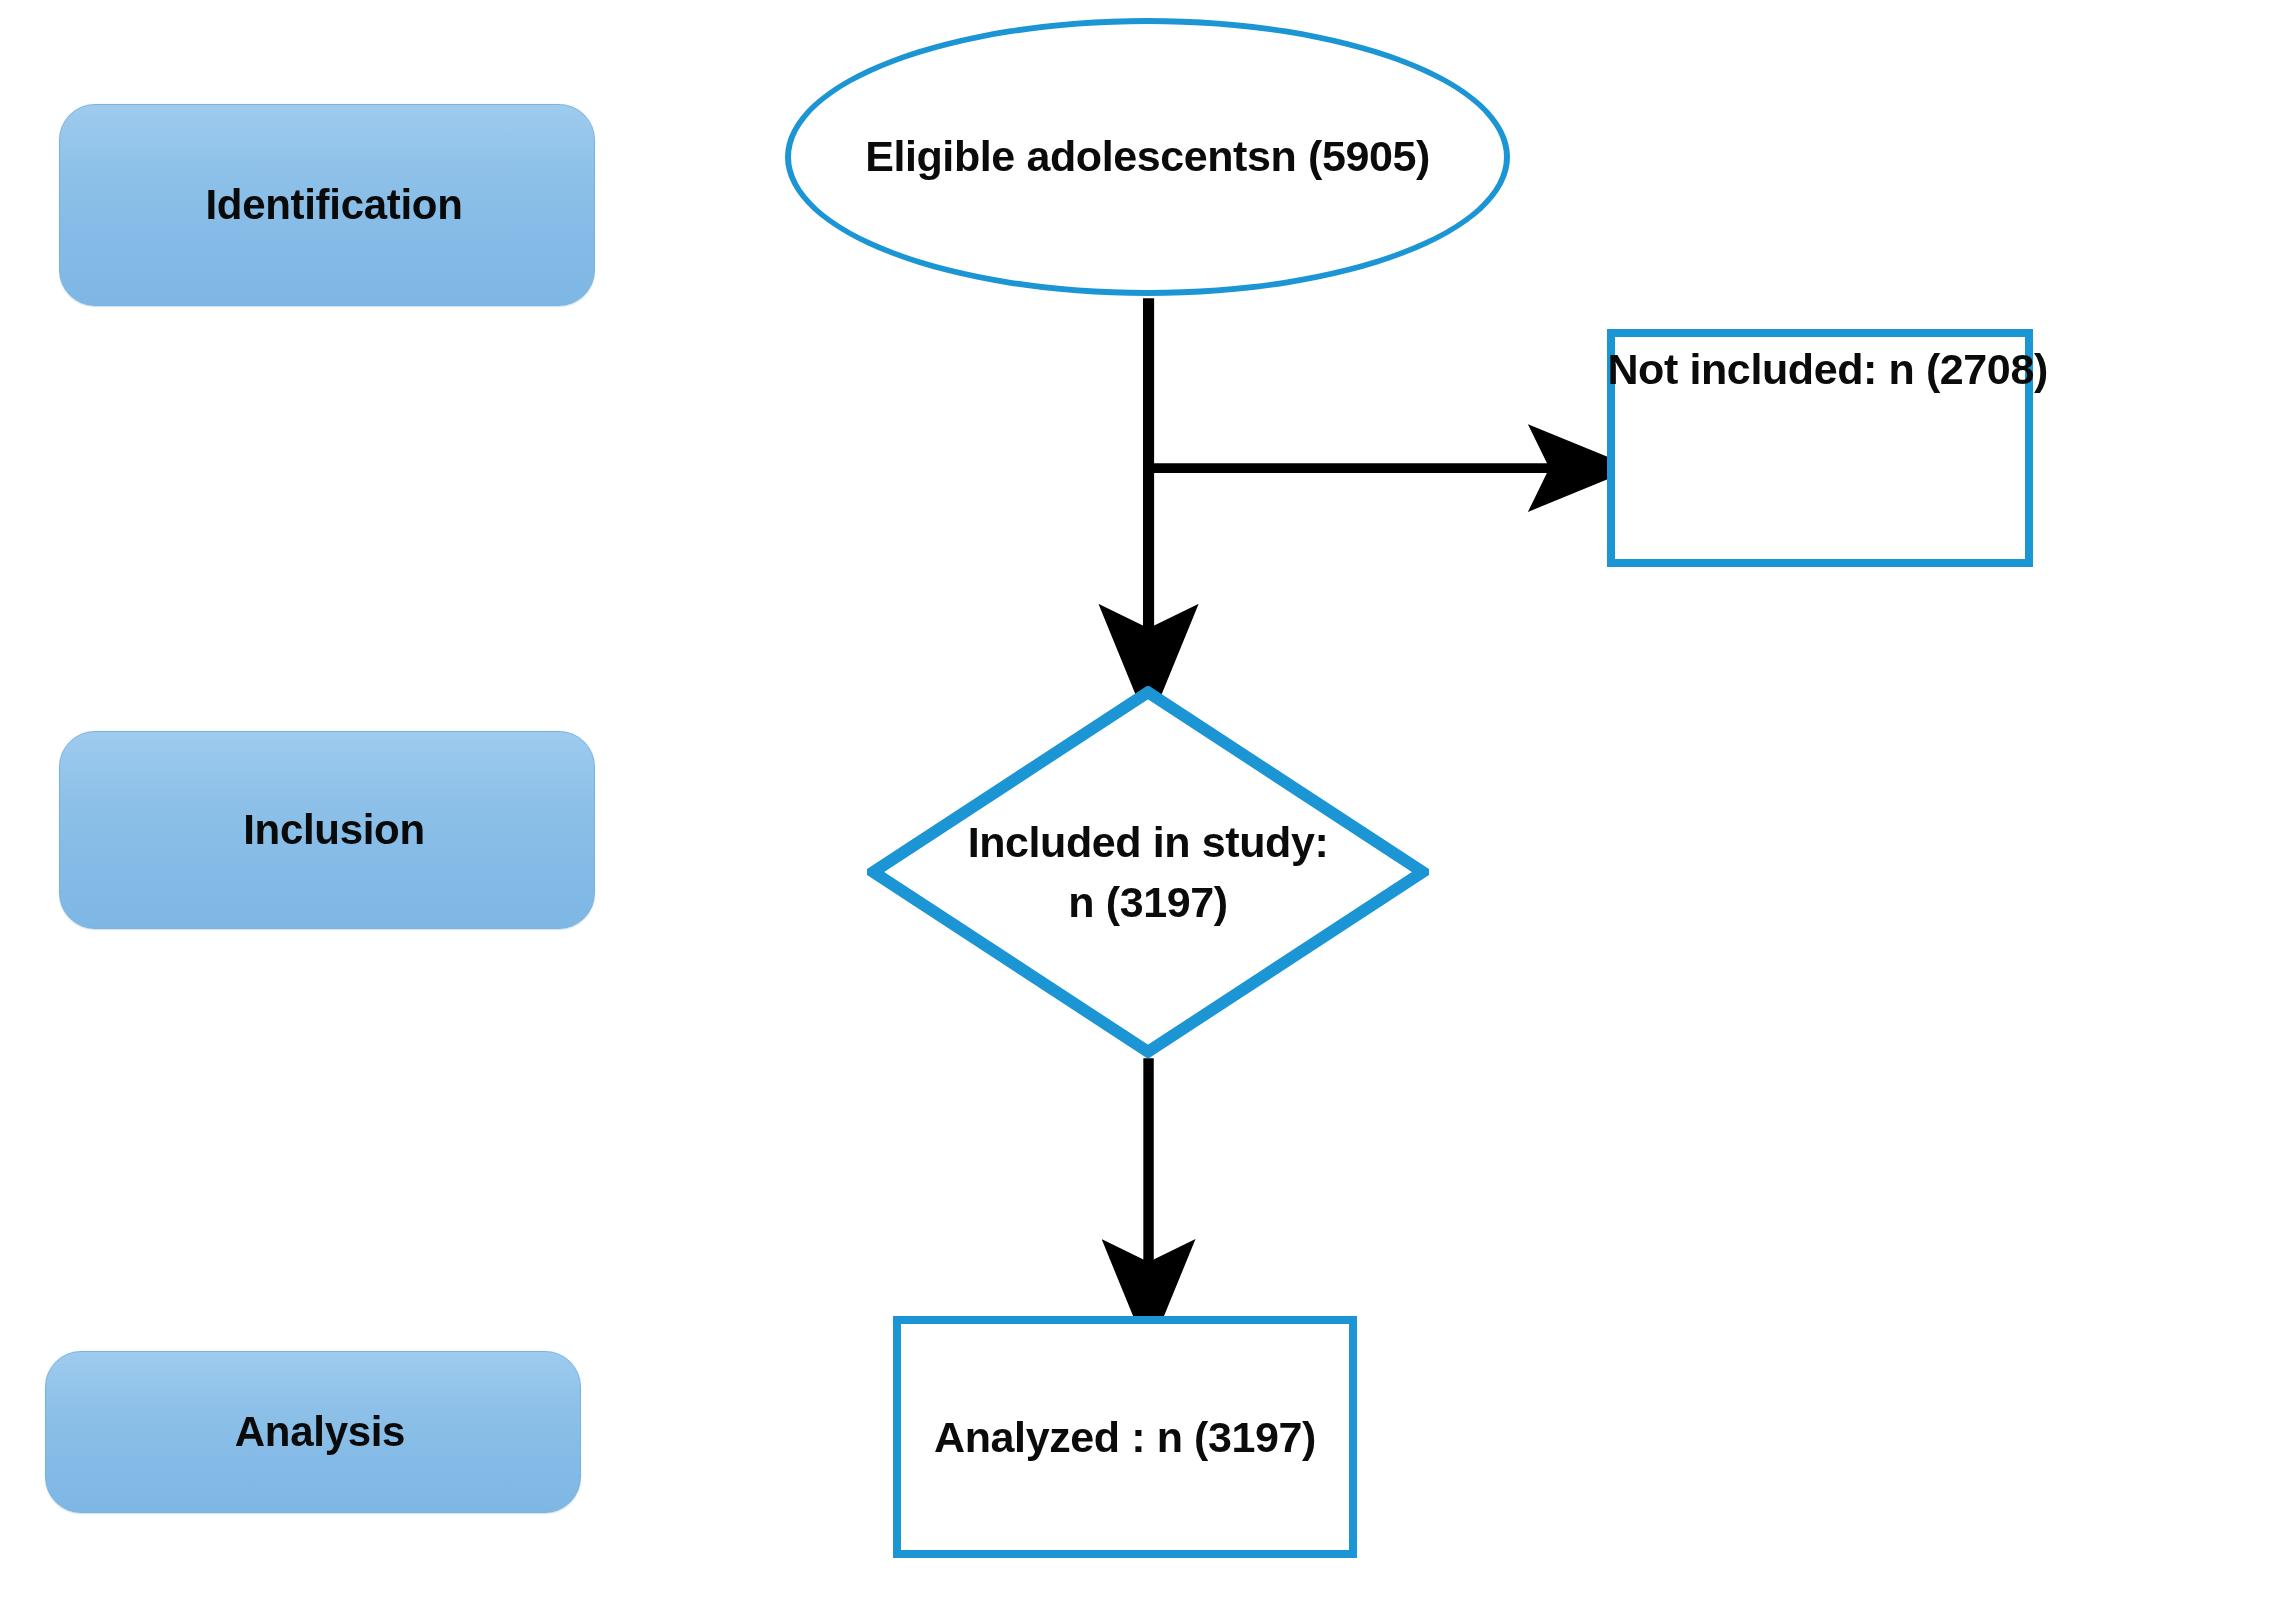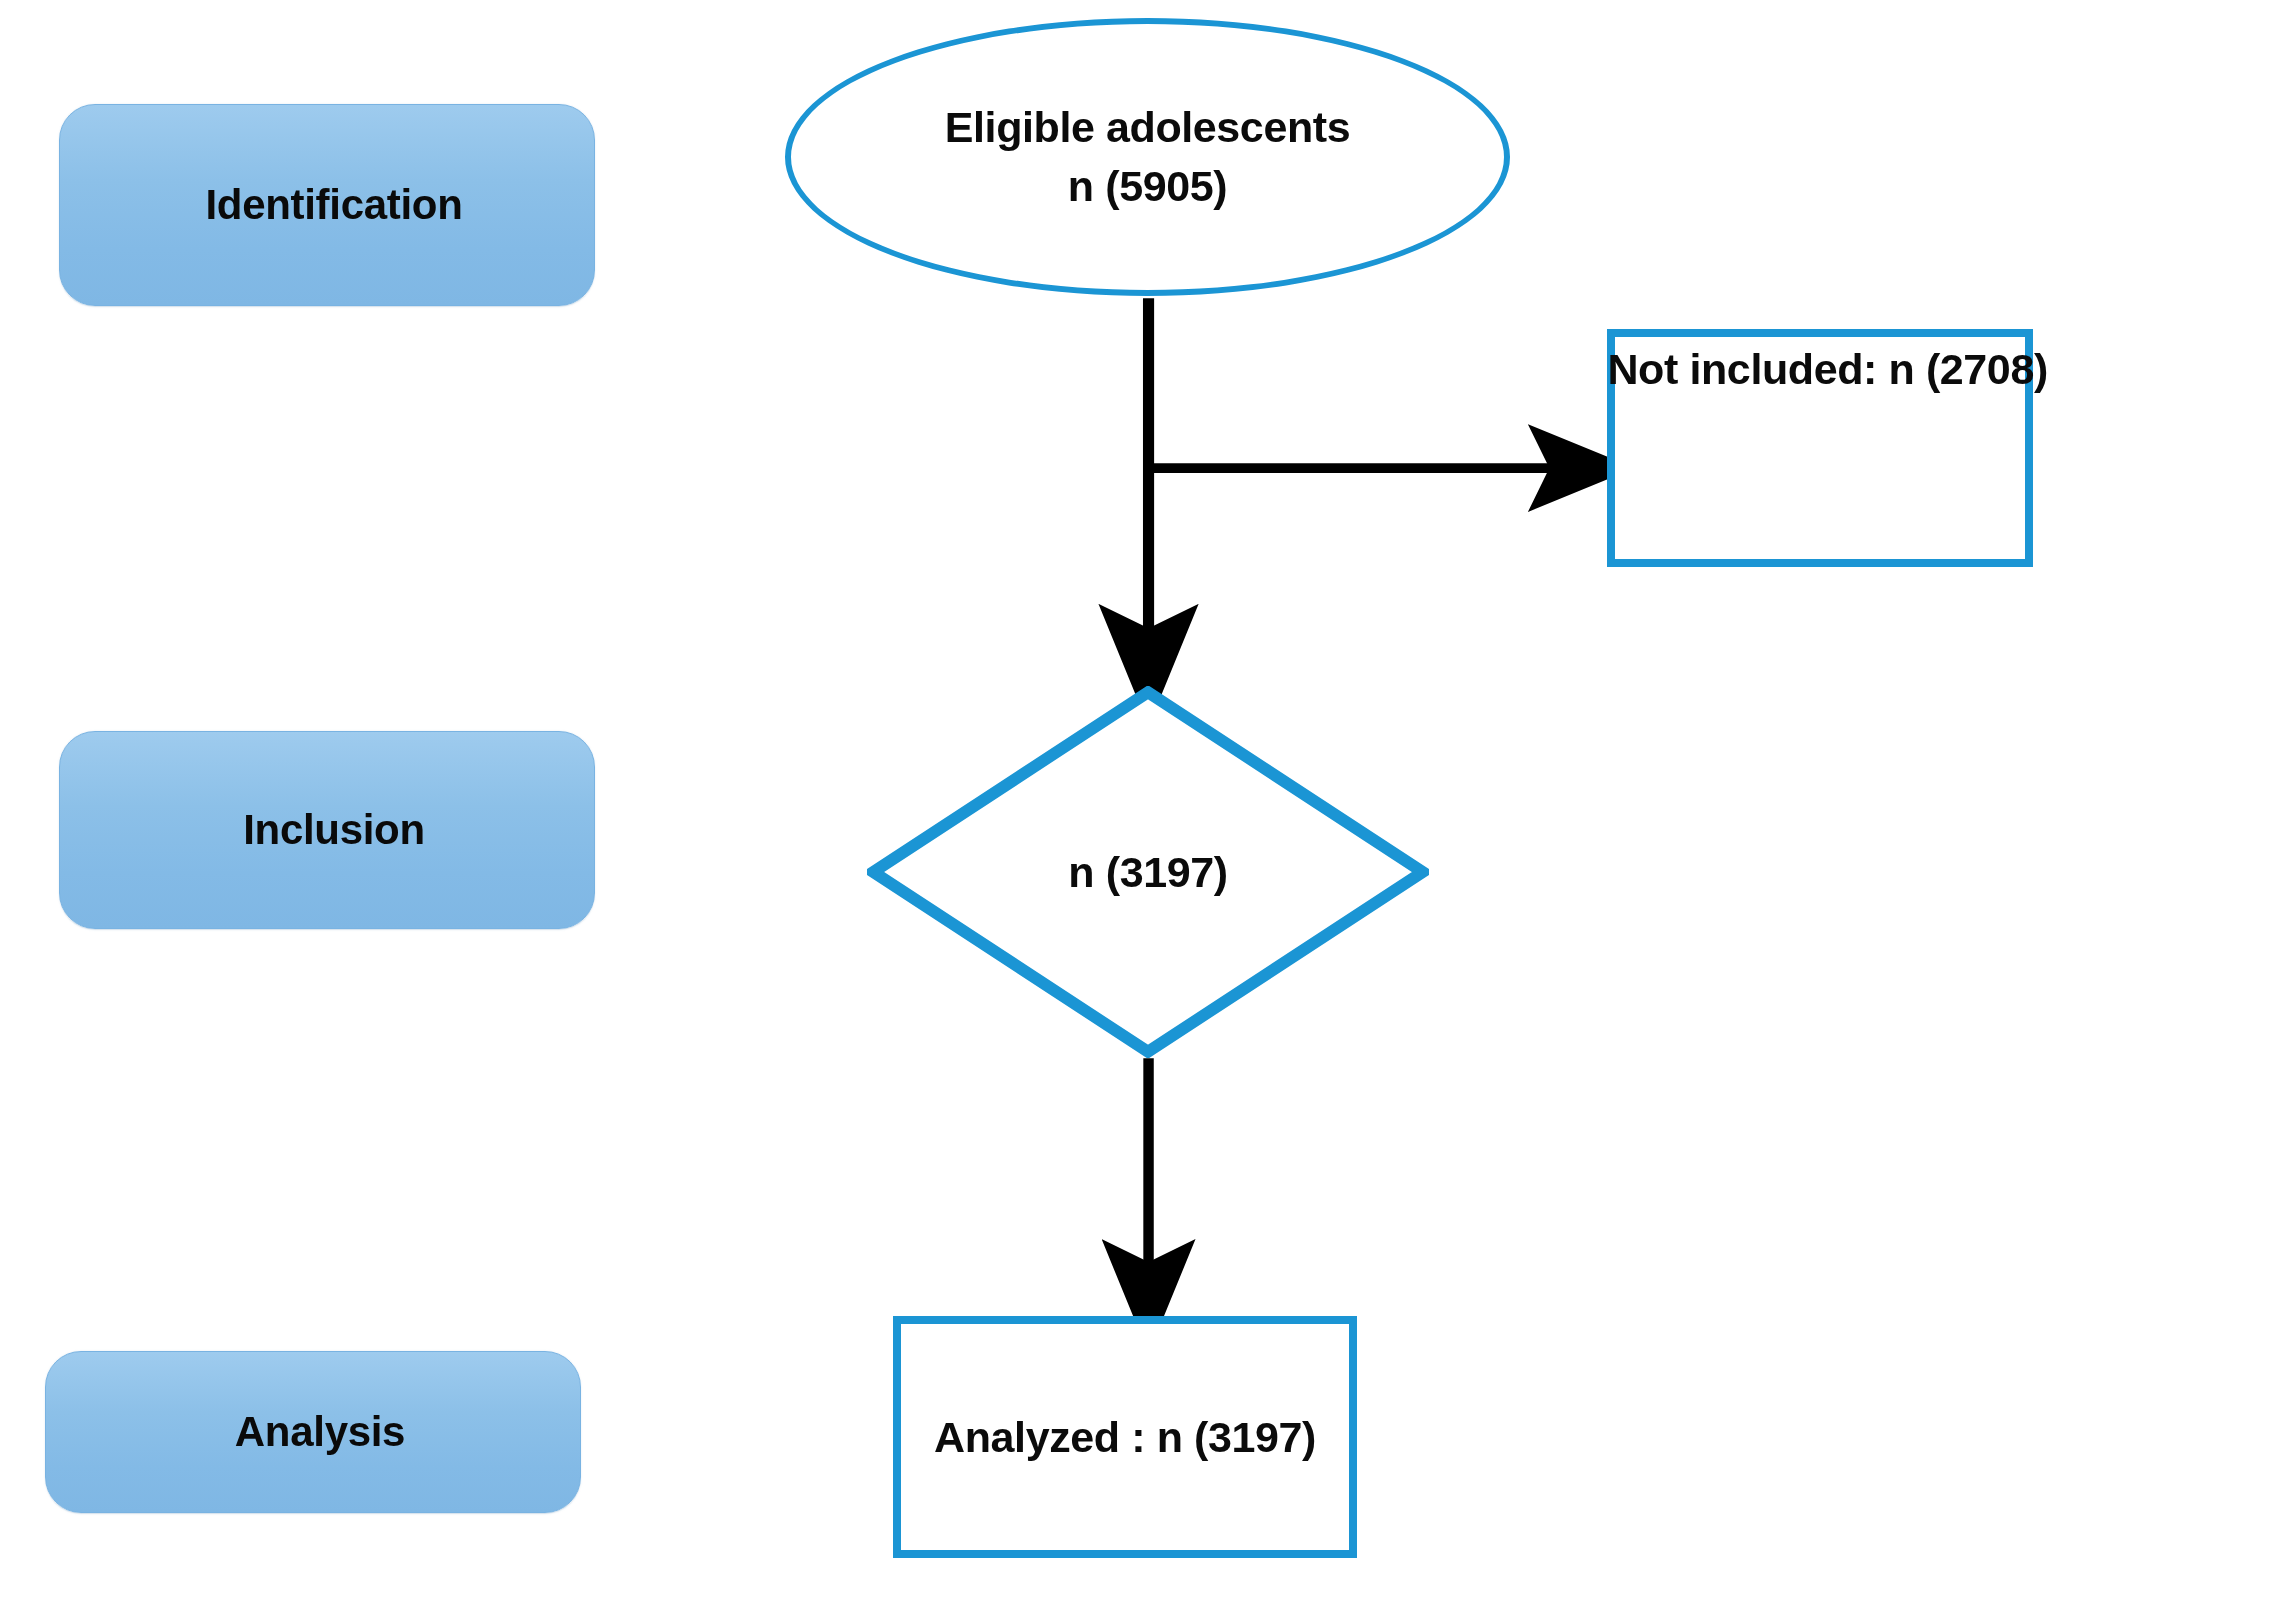--- a/index.html
+++ b/index.html
@@ -48,21 +48,21 @@
     position: absolute;
     left: 785px;
     top: 18px;
     width: 725px;
     height: 278px;
     border: 6.3px solid #1B95D4;
     border-radius: 50%;
     background: #ffffff;
     box-sizing: border-box;
     display: flex;
-    flex-direction: column;
+    flex-direction: row;
     align-items: center;
     justify-content: center;
     line-height: 1.38;
   }
   .node-rect {
     position: absolute;
     background: #ffffff;
     border: 8.4px solid #1B95D4;
     box-sizing: border-box;
     display: flex;
@@ -167,20 +167,21 @@
 
   <div class="node-rect" id="box-not-included">
     <span class="node-text">Not included: n (2708)</span>
   </div>
 
   <div id="node-diamond">
     <svg viewBox="0 0 807 535" preserveAspectRatio="none">
       <polygon points="403.5,9 798,267.5 403.5,526 9,267.5" fill="#ffffff" stroke="#1B95D4" stroke-width="17" stroke-linejoin="miter"></polygon>
     </svg>
     <div id="diamond-label">
+      <span class="node-text">Included in study:</span>
       <span class="node-text">n (3197)</span>
     </div>
   </div>
 
   <div class="node-rect" id="box-analyzed">
     <span class="node-text">Analyzed : n (3197)</span>
   </div>
 
 </div>
 

